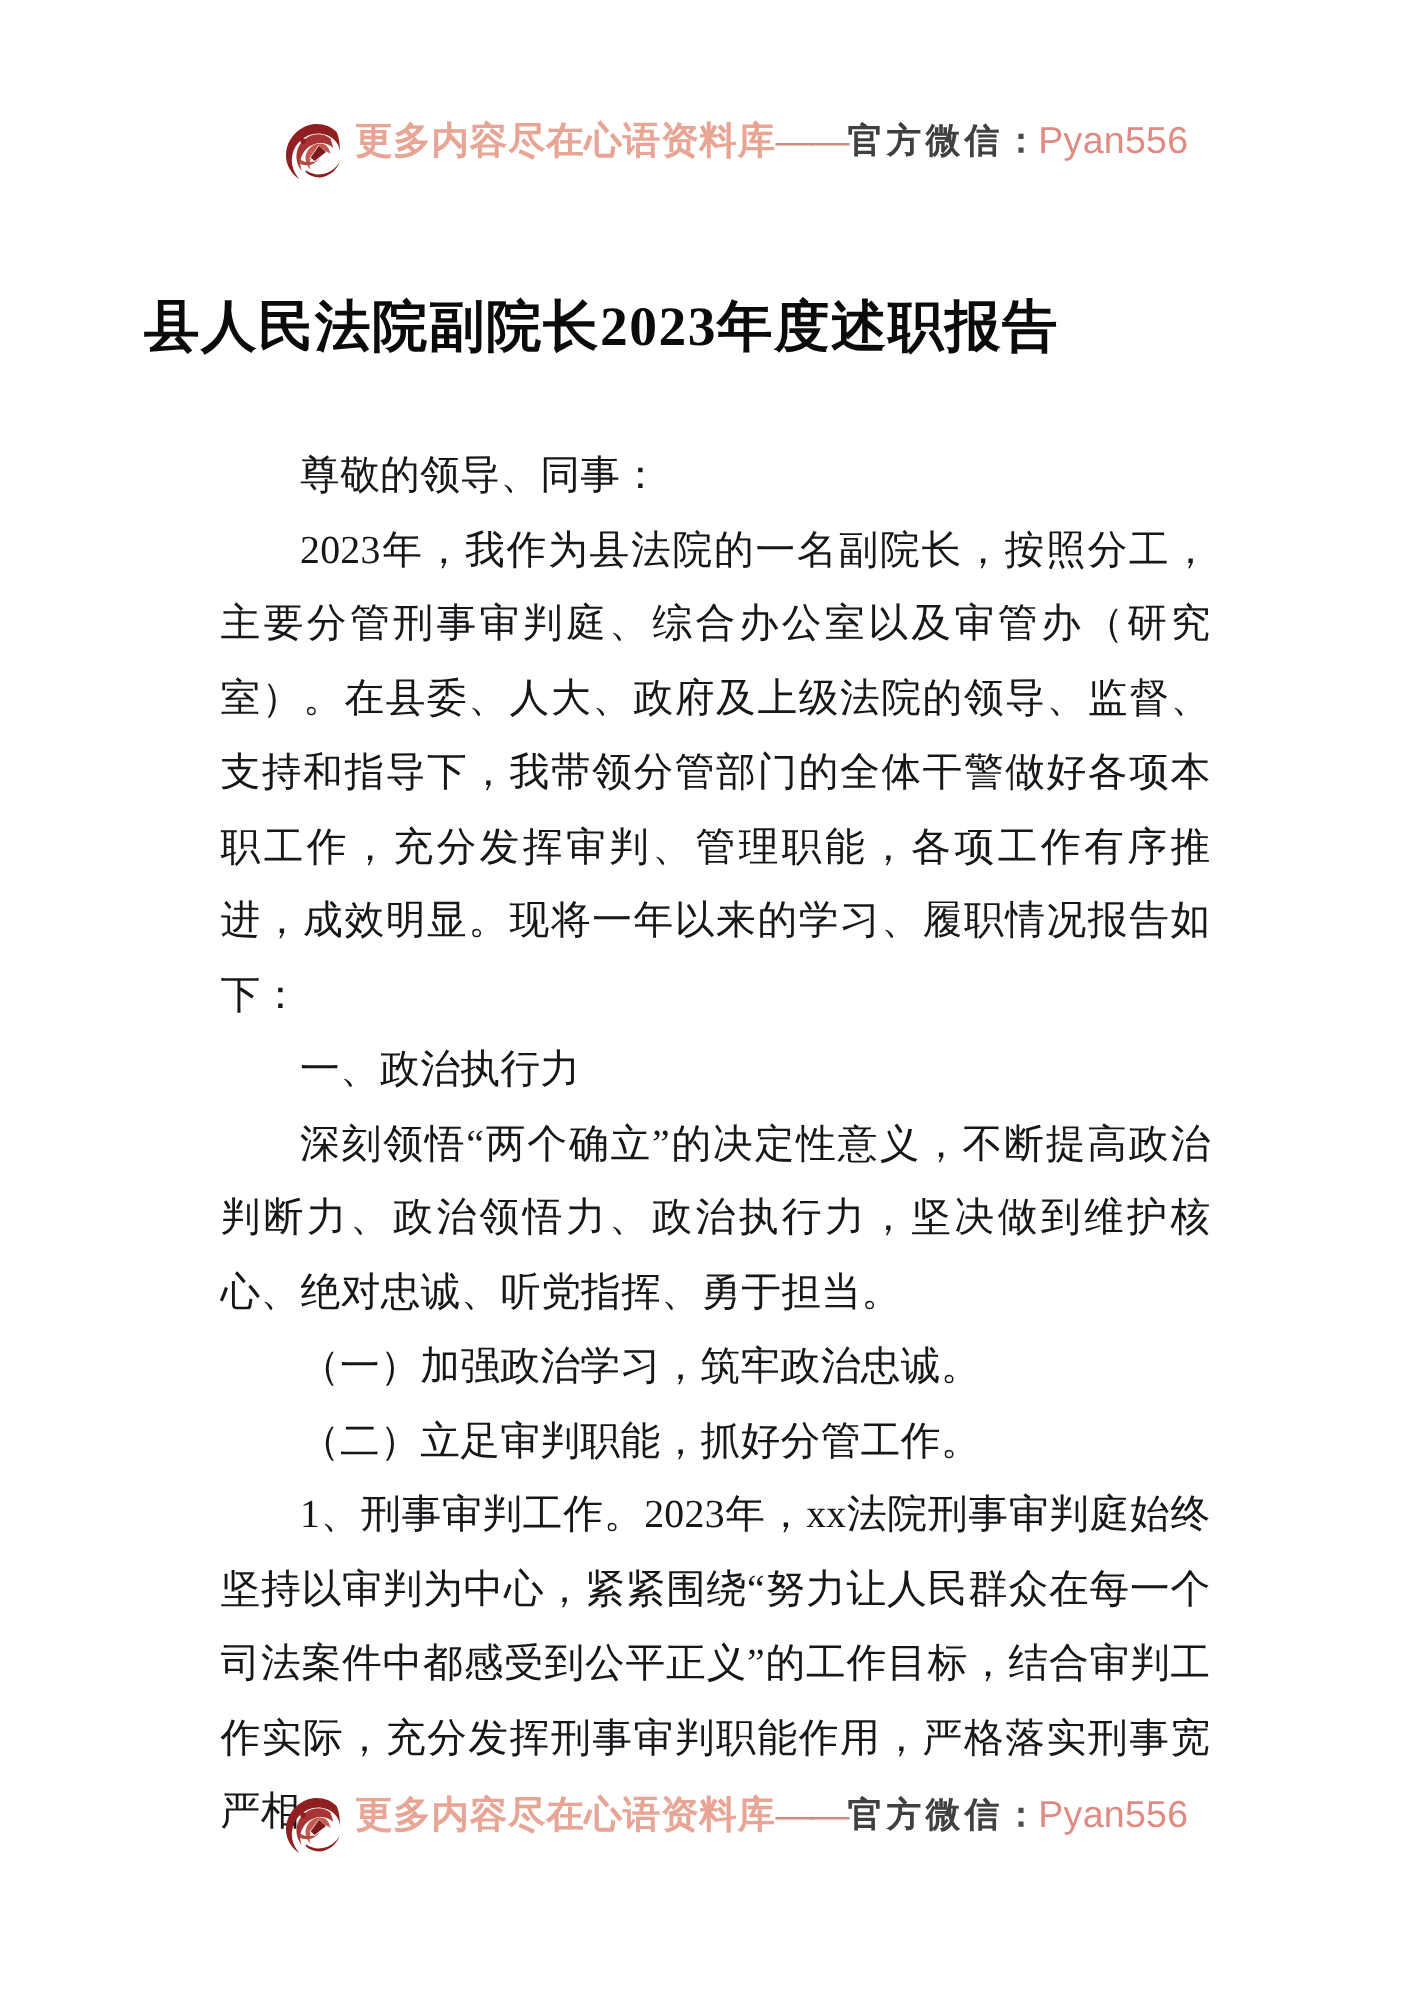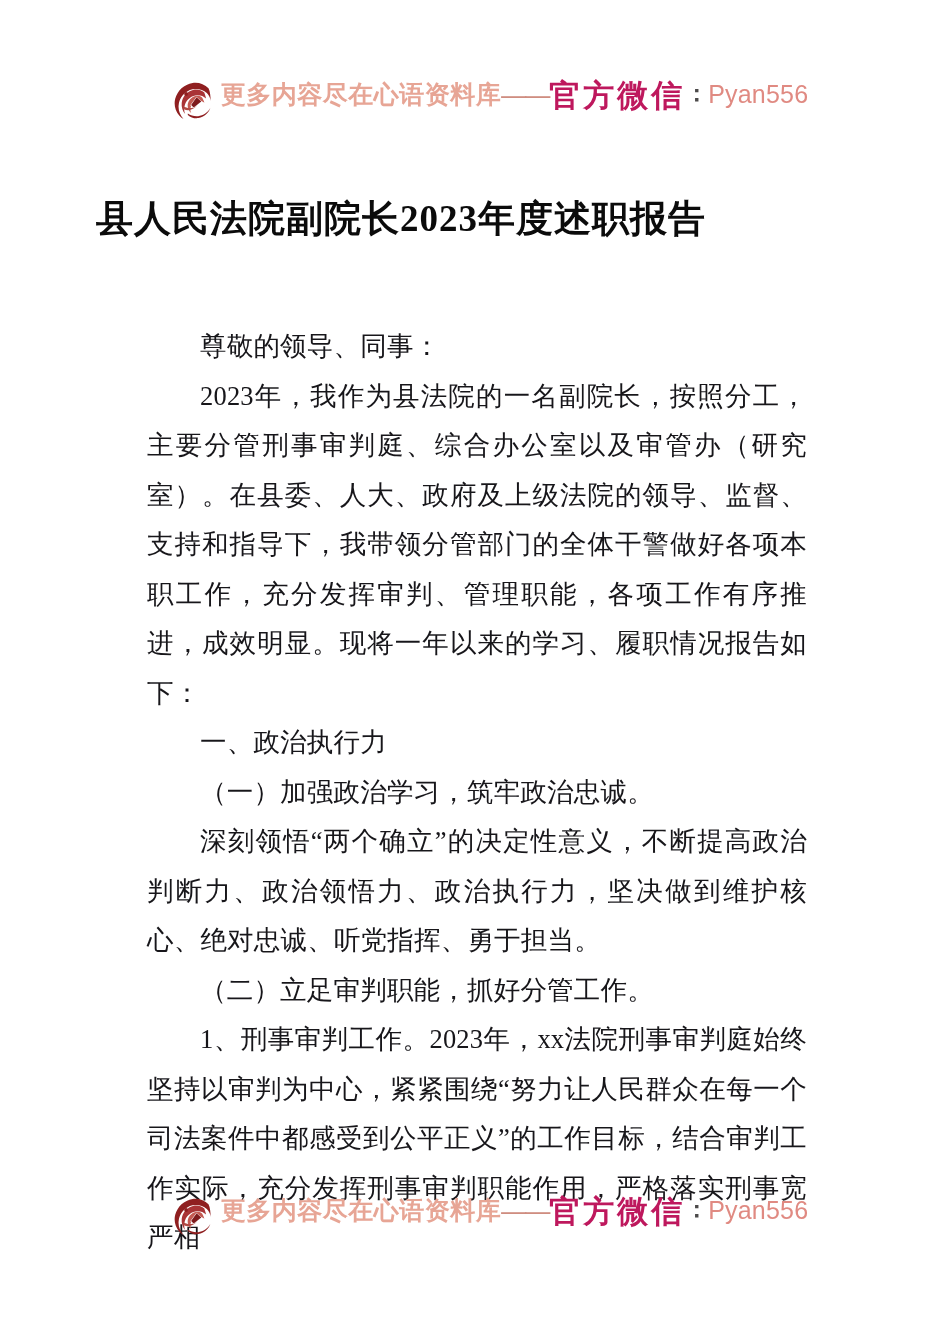--- a/index.html
+++ b/index.html
@@ -54,24 +54,24 @@
     line-height: 1;
   }
   .wm-dash {
     font-size: 25px;
     font-weight: 700;
     color: #cf8d80;
     letter-spacing: -1px;
     line-height: 1;
   }
   .wm-label {
-    font-family: Liberation Mono, monospace;
-    font-size: 31px;
+    font-family: Liberation Sans, sans-serif;
+    font-size: 23px;
     font-weight: 700;
-    color: #be185d;
+    color: #404040;
     letter-spacing: 3px;
     line-height: 1;
   }
   .wm-colon {
     font-size: 23px;
     font-weight: 700;
     color: #4c4a4a;
     line-height: 1;
   }
   .wm-handle {
@@ -95,21 +95,21 @@
     font-size: 37px;
     font-weight: 700;
     color: #0b0b0b;
     letter-spacing: 1px;
     line-height: 1.4;
   }
 
   
   .body-wrap {
     position: absolute;
-    top: 322px;
+    top: 292px;
     left: 147px;
     width: 660px;
   }
   .para {
     font-family: "Liberation Serif", "DejaVu Serif", serif;
     font-size: 26.5px;
     color: #17161a;
     line-height: 49.5px;
     text-align: justify;
     text-justify: inter-character;
@@ -144,22 +144,22 @@
     <span class="wm-colon">：</span>
     <span class="wm-handle">Pyan556</span>
   </div>
 
   <h1 class="doc-title">县人民法院副院长2023年度述职报告</h1>
 
   <div class="body-wrap">
     <p class="para">尊敬的领导、同事：</p>
     <p class="para">2023年，我作为县法院的一名副院长，按照分工，主要分管刑事审判庭、综合办公室以及审管办（研究室）。在县委、人大、政府及上级法院的领导、监督、支持和指导下，我带领分管部门的全体干警做好各项本职工作，充分发挥审判、管理职能，各项工作有序推进，成效明显。现将一年以来的学习、履职情况报告如下：</p>
     <p class="para">一、政治执行力</p>
+    <p class="para">深刻领悟“两个确立”的决定性意义，不断提高政治判断力、政治领悟力、政治执行力，坚决做到维护核心、绝对忠诚、听党指挥、勇于担当。</p>
     <p class="para">（一）加强政治学习，筑牢政治忠诚。</p>
-    <p class="para">深刻领悟“两个确立”的决定性意义，不断提高政治判断力、政治领悟力、政治执行力，坚决做到维护核心、绝对忠诚、听党指挥、勇于担当。</p>
     <p class="para">（二）立足审判职能，抓好分管工作。</p>
     <p class="para">1、刑事审判工作。2023年，xx法院刑事审判庭始终坚持以审判为中心，紧紧围绕“努力让人民群众在每一个司法案件中都感受到公平正义”的工作目标，结合审判工作实际，充分发挥刑事审判职能作用，严格落实刑事宽严相</p>
   </div>
 
   <div class="wm wm-footer">
     <svg class="wm-logo" viewBox="0 0 40 38">
       <path d="M34.5 6.2C30.5 1.9 24.3 0 18.6 0.9 10.2 2.2 3.3 8.6 1.2 16.8c-1.5 5.9 0 12.2 4 16.8 1.2 1.4 2.7 2.6 4.3 3.5-3.4-3.6-5.3-8.6-4.9-13.6C5.2 15.6 11 9 18.6 7.3c5-1.1 10.5 0.3 14.2 3.8 2.2 2.1 3.6 5 3.9 8-0.2-4.9-0.5-9.3-2.2-12.9z" fill="#8f1f20"></path>
       <path d="M30.3 10.4c-3.1-2.6-7.4-3.5-11.3-2.5-6 1.5-10.7 6.8-11.3 13-0.4 4 0.9 8.1 3.5 11.1-1.3-3-1.4-6.5-0.2-9.6 1.9-5.1 6.9-8.9 12.4-9.1 3.2-0.1 6.4 1.1 8.7 3.3-0.4-2.4-1.4-4.6-1.8-6.2z" fill="#a93436"></path>
       <path d="M27.8 15.2c-2.3-1.6-5.3-1.9-7.9-0.8-3.9 1.6-6.5 5.7-6.2 9.9 0.2 2.6 1.5 5.1 3.5 6.8-1-2-1.1-4.4-0.3-6.5 1.3-3.4 4.7-5.9 8.3-5.9 1.9 0 3.8 0.7 5.2 2 -0.6-2.2-1.6-4.2-2.6-5.5z" fill="#c45a52"></path>
       <path d="M13.8 32.9c2.9 2.6 6.9 3.8 10.7 3.2 5.5-0.9 10.2-5 11.9-10.3-2.4 4.6-7.1 7.9-12.3 8.4-3.6 0.4-7.3-0.6-10.3-2.7z" fill="#8f1f20"></path>

